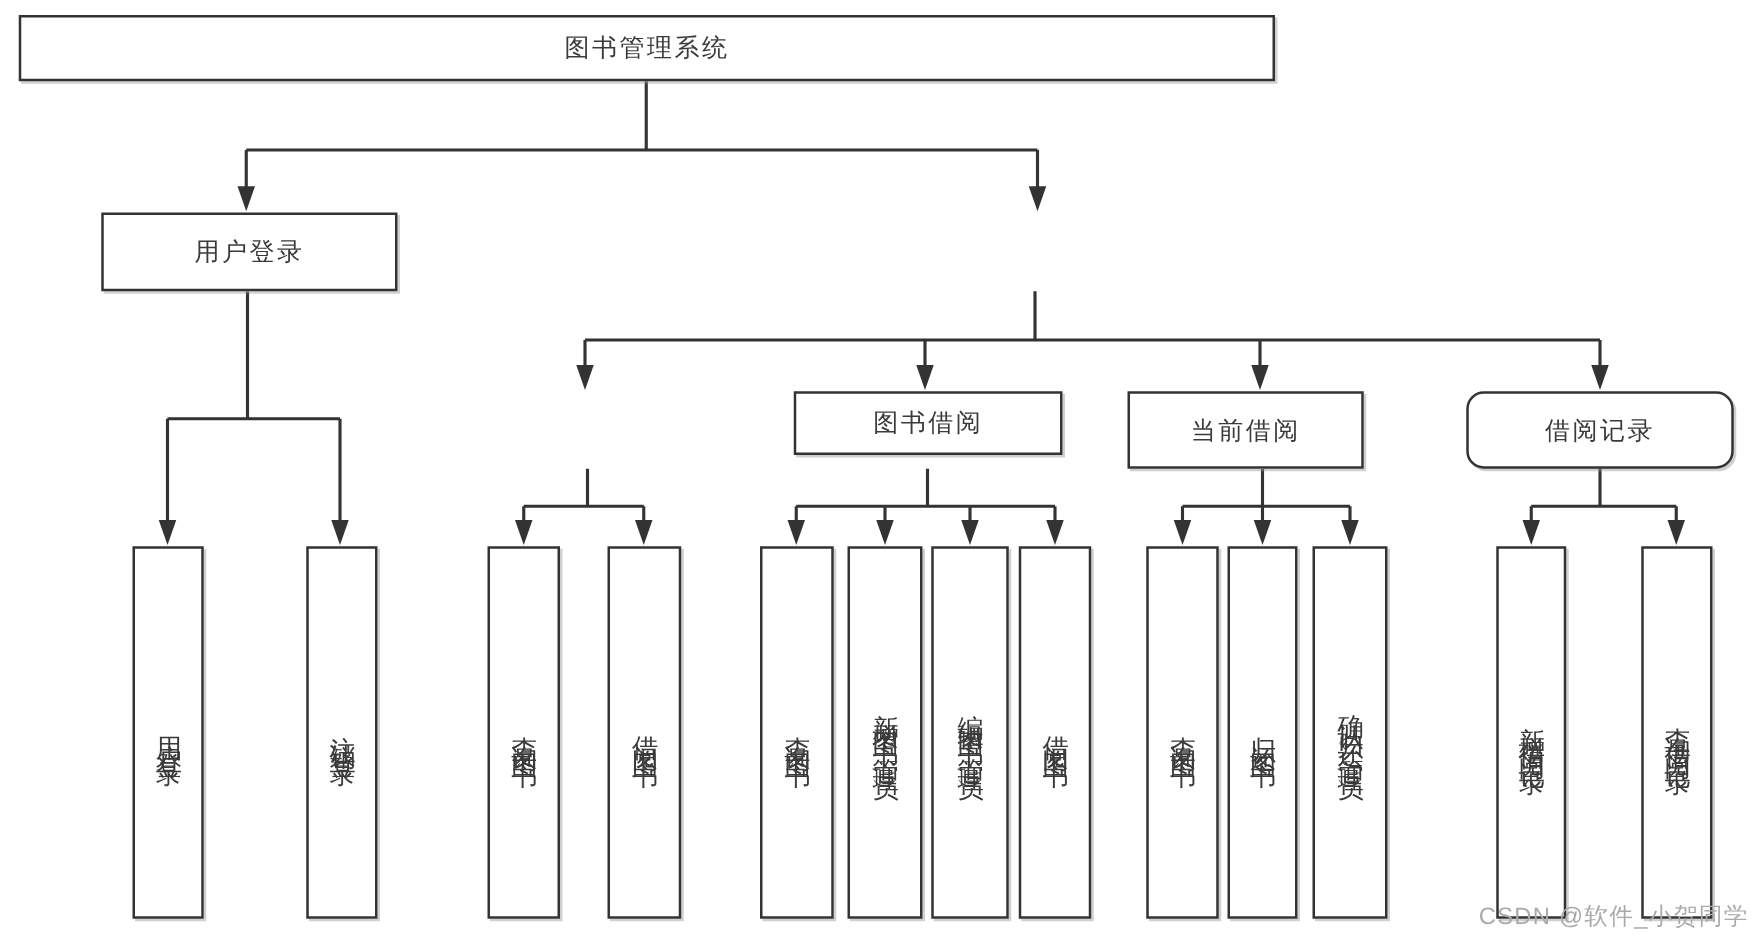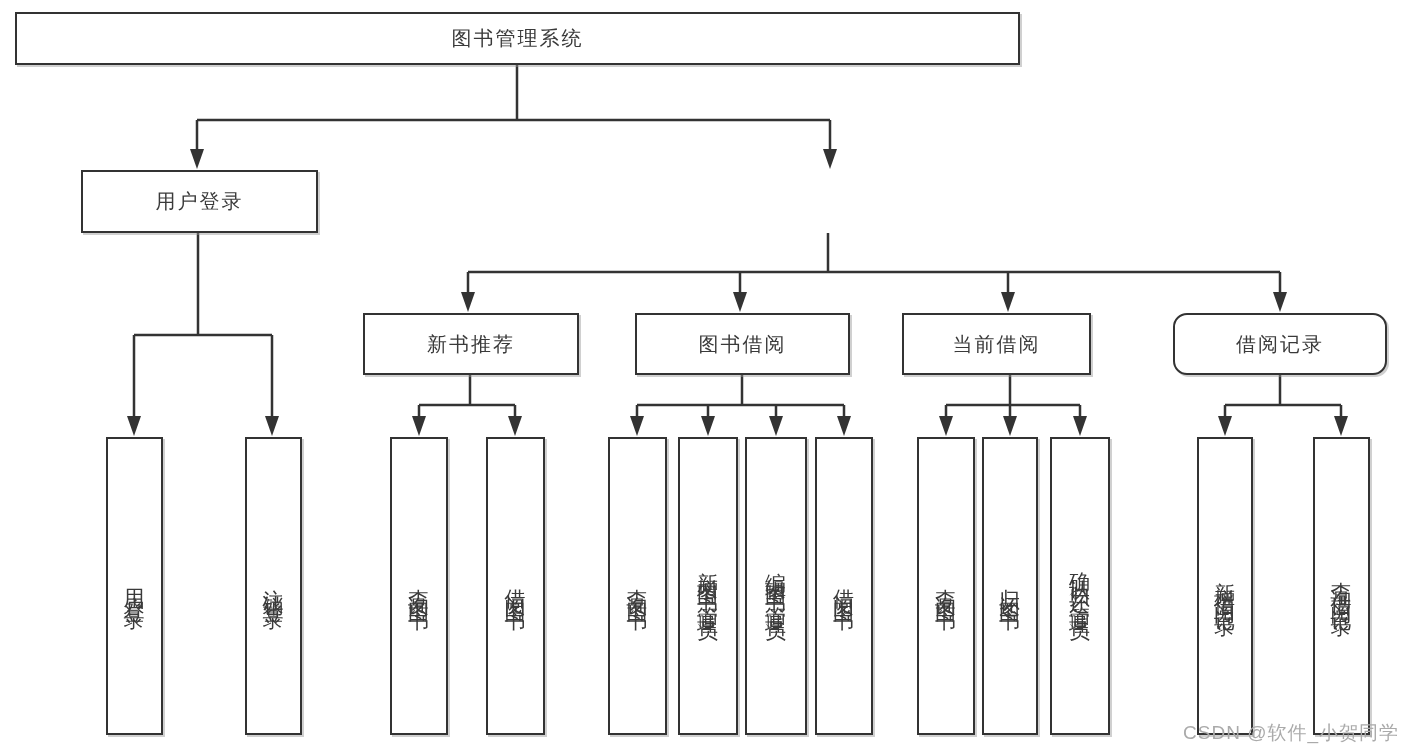--- a/index.html
+++ b/index.html
@@ -39,21 +39,21 @@
     text-orientation: mixed;
     font-size: 21px;
     letter-spacing: 7px;
     line-height: 1;
   }
   
   .n-root  { left: 15px;   top: 12px;  width: 1005px; height: 53px; }
   .n-l2a   { left: 81px;   top: 170px; width: 237px;  height: 63px; }
   .n-l2b   { left: 712px;  top: 170px; width: 236px;  height: 63px; }
   .n-l3a   { left: 363px;  top: 313px; width: 216px;  height: 62px; }
-  .n-l3b   { left: 635px;  top: 313px; width: 215px;  height: 62px; }
+  .n-l3b   { left: 635px;  top: 313px; width: 215px;  height: 51px; }
   .n-l3c   { left: 902px;  top: 313px; width: 189px;  height: 62px; }
   .n-l3d   { left: 1173px; top: 313px; width: 214px;  height: 62px; border-radius: 14px; }
   .leaf    { top: 437px; height: 298px; }
   .n-a1 { left: 106px;  width: 57px; }
   .n-a2 { left: 245px;  width: 57px; }
   .n-b1 { left: 390px;  width: 58px; }
   .n-b2 { left: 486px;  width: 59px; }
   .n-c1 { left: 608px;  width: 59px; }
   .n-c2 { left: 678px;  width: 60px; }
   .n-c3 { left: 745px;  width: 62px; }
@@ -120,23 +120,20 @@
   </svg>
 
   <div class="box h n-root">
     <span>图书管理系统</span>
   </div>
 
   <div class="box h n-l2a">
     <span>用户登录</span>
   </div>
 
-  <div class="box h n-l3a">
-    <span>新书推荐</span>
-  </div>
   <div class="box h n-l3b">
     <span>图书借阅</span>
   </div>
   <div class="box h n-l3c">
     <span>当前借阅</span>
   </div>
   <div class="box h n-l3d">
     <span>借阅记录</span>
   </div>
 

